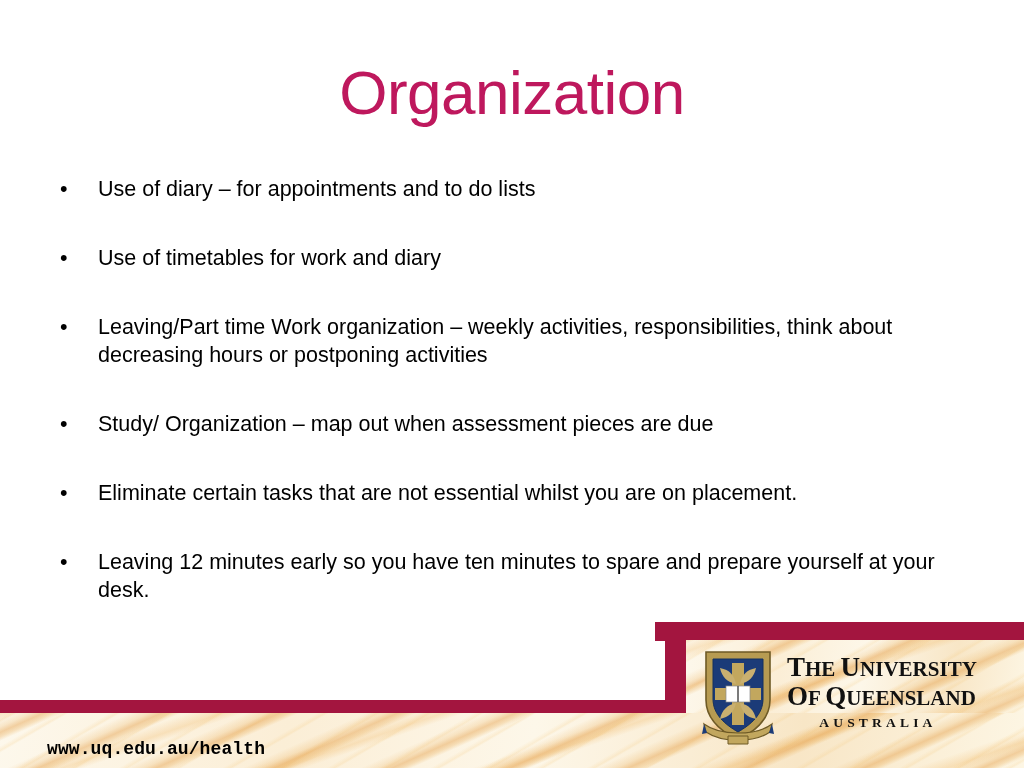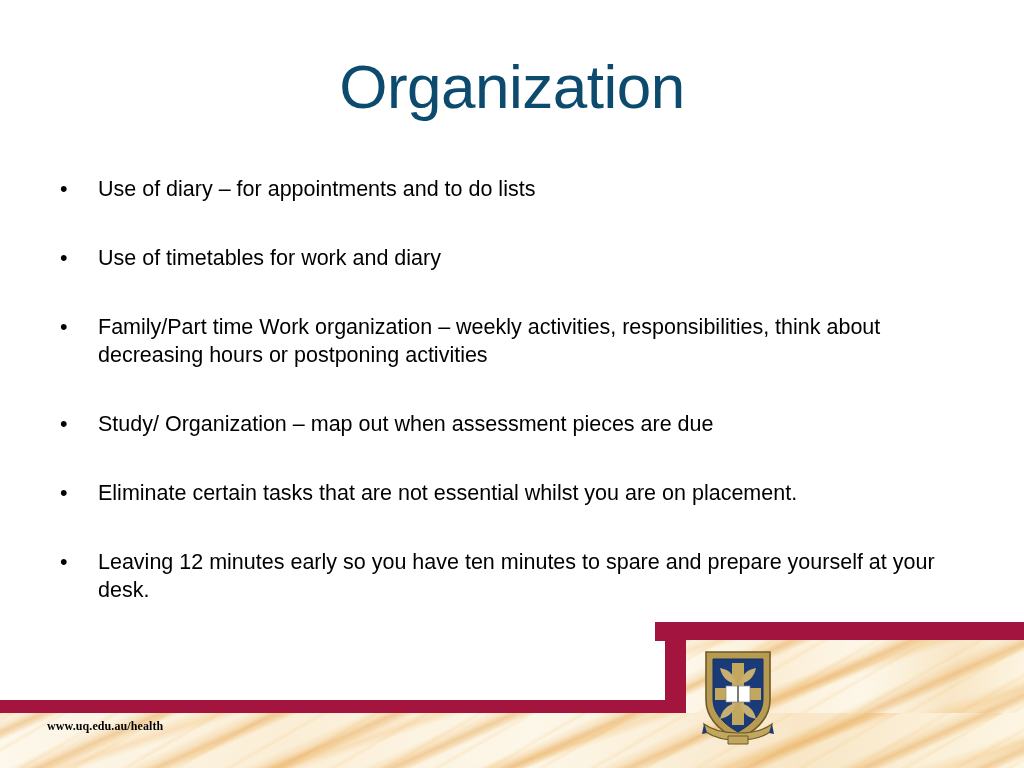--- a/index.html
+++ b/index.html
@@ -19,28 +19,28 @@
     width: 1024px;
     height: 768px;
     background: #ffffff;
     overflow: hidden;
   }
 
   
   #title {
     position: absolute;
     left: 0;
-    top: 54px;
+    top: 60px;
     width: 1024px;
     text-align: center;
     font-family: "Liberation Sans", sans-serif;
     font-size: 62px;
     font-weight: 400;
     line-height: 1.05;
-    color: #0c4a6e;
+    color: #be185d;
     letter-spacing: -0.5px;
   }
 
   
   #body {
     position: absolute;
     left: 54px;
     top: 176px;
     width: 930px;
   }
@@ -131,23 +131,23 @@
     left: 686px;
     top: 640px;
     width: 338px;
     height: 74px;
   }
 
   
   #footer-url {
     position: absolute;
     left: 47px;
-    top: 719px;
-    font-family: Liberation Serif, serif;
-    font-size: 12px;
+    top: 739px;
+    font-family: Liberation Mono, monospace;
+    font-size: 18px;
     font-weight: bold;
     color: #000000;
     letter-spacing: 0.1px;
   }
 
   
   #uq-logo {
     position: absolute;
     left: 700px;
     top: 648px;
@@ -198,21 +198,21 @@
       <span class="txt">Use of diary – for appointments and to do lists</span>
     </div>
 
     <div class="bullet">
       <span class="dot">•</span>
       <span class="txt">Use of timetables for work and diary</span>
     </div>
 
     <div class="bullet">
       <span class="dot">•</span>
-      <span class="txt">Family/Part time Work organization – weekly activities, responsibilities, think about decreasing hours or postponing activities</span>
+      <span class="txt">Leaving/Part time Work organization – weekly activities, responsibilities, think about decreasing hours or postponing activities</span>
     </div>
 
     <div class="bullet">
       <span class="dot">•</span>
       <span class="txt">Study/ Organization – map out when assessment pieces are due</span>
     </div>
 
     <div class="bullet">
       <span class="dot">•</span>
       <span class="txt">Eliminate certain tasks that are not essential whilst you are on placement.</span>
@@ -253,16 +253,25 @@
 
       <rect x="26" y="38" width="24" height="16" fill="#FFFFFF" stroke="#8A8A8A" stroke-width="0.7"></rect>
       <line x1="38" y1="38" x2="38" y2="54" stroke="#5A5A5A" stroke-width="1.6"></line>
 
       <path d="M4 76 C20 88 56 88 72 76 L70 84 C54 95 22 95 6 84 Z" fill="#C2A75E" stroke="#6E5A26" stroke-width="1.2"></path>
       <path d="M28 88 H48 V96 H28 Z" fill="#C2A75E" stroke="#6E5A26" stroke-width="1"></path>
       <path d="M4 76 L2 86 L7 85 Z" fill="#1B3B78"></path>
       <path d="M72 76 L74 86 L69 85 Z" fill="#1B3B78"></path>
     </svg>
 
+    <div id="uq-wordmark">
+      <div class="wm-line">
+        <span class="cap">T</span><span class="sc">HE </span><span class="cap">U</span><span class="sc">NIVERSITY</span>
+      </div>
+      <div class="wm-line">
+        <span class="cap">O</span><span class="sc">F </span><span class="cap">Q</span><span class="sc">UEENSLAND</span>
+      </div>
+      <div id="wm-australia">AUSTRALIA</div>
+    </div>
 
   </div>
 
 </div>
 
 </body></html>

